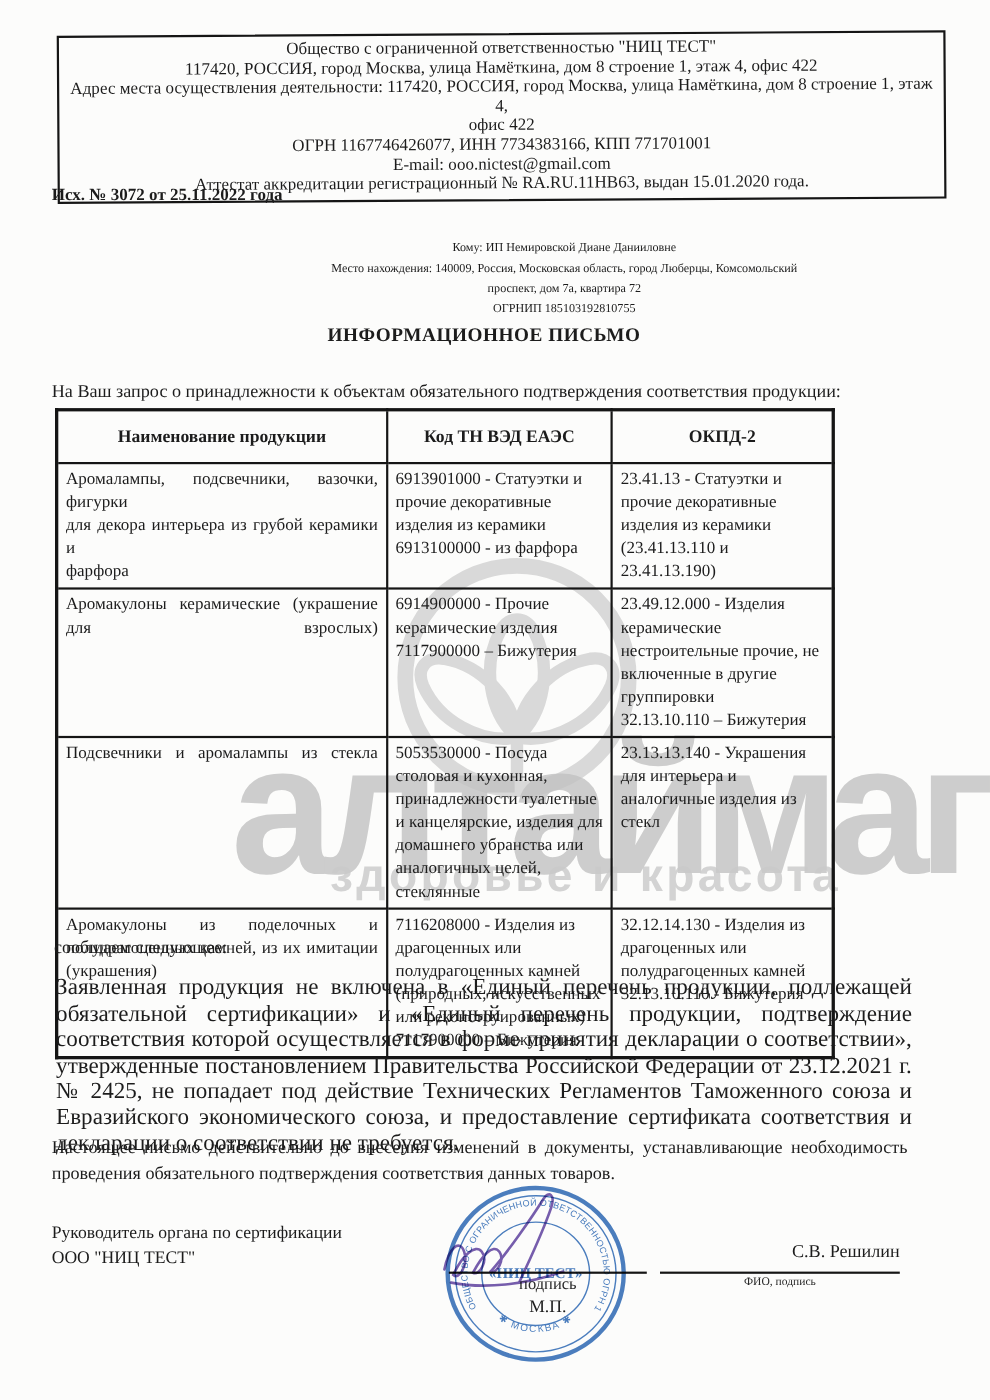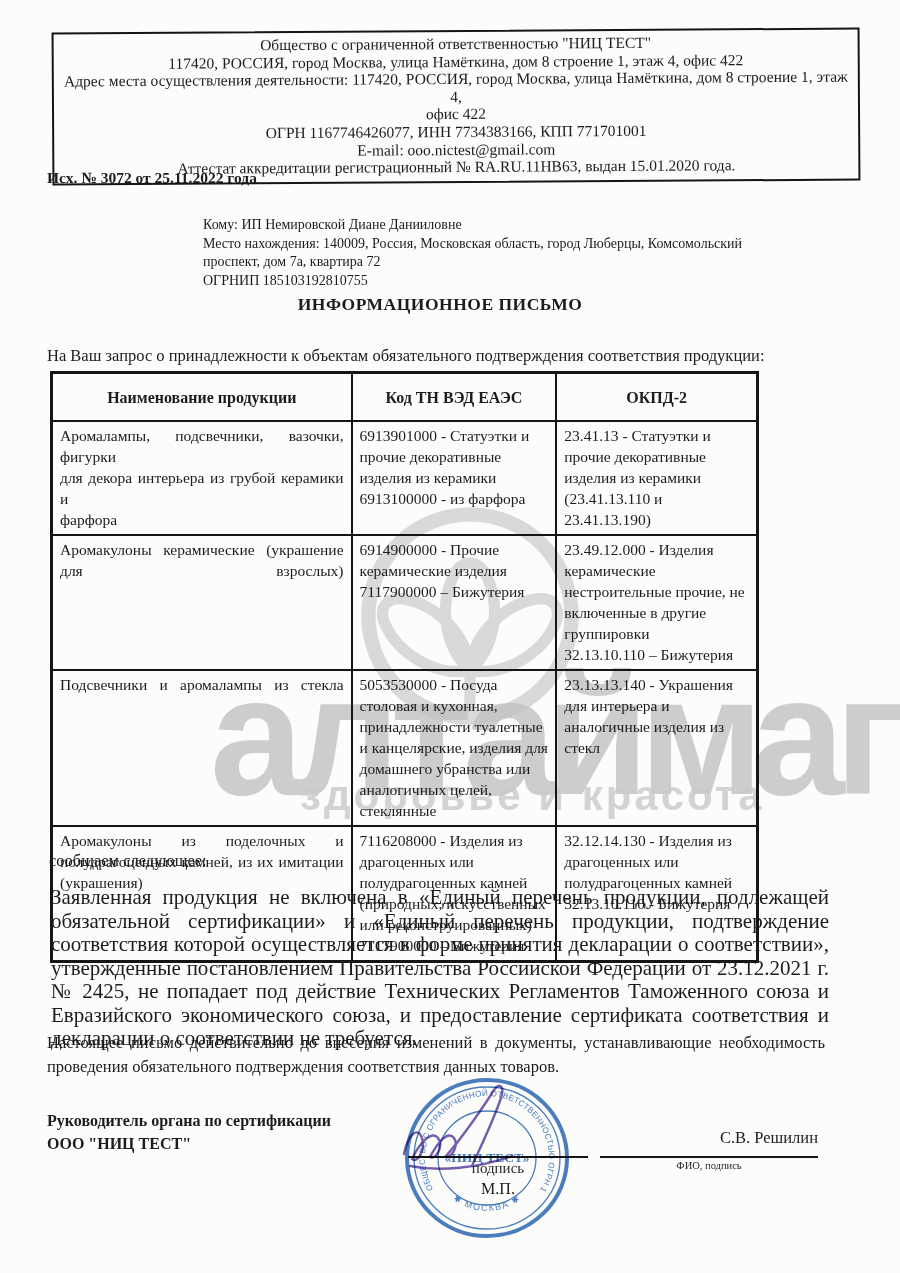--- a/index.html
+++ b/index.html
@@ -24,21 +24,21 @@
   .wm-emblem{position:absolute;left:352px;top:498px;opacity:.6;}
   
   .content{position:absolute;inset:0;z-index:1;}
   .letterhead{
     position:absolute;left:52px;top:30px;width:788px;
     border:2.5px solid #151515;padding:3px 8px 5px 8px;
     text-align:center;font-size:15.5px;line-height:17.6px;
     transform:rotate(-0.35deg);
   }
   .outgoing{position:absolute;left:47px;top:169px;font-weight:bold;font-size:15.5px;}
-  .recipient{position:absolute;right:77px;top:216px;width:620px;text-align:left;font-size:14px;line-height:18.5px;}
+  .recipient{position:absolute;right:77px;top:216px;width:620px;text-align:center;font-size:11px;line-height:18.5px;}
   .doc-title{position:absolute;left:0;top:294px;width:880px;text-align:center;font-weight:bold;font-size:17.5px;letter-spacing:.5px;}
   .intro{position:absolute;left:47px;top:346px;width:790px;font-size:16.5px;}
   
   table.codes{
     position:absolute;left:50px;top:371px;width:709px;
     border-collapse:collapse;table-layout:fixed;
     border:3px solid #151515;font-size:15.5px;line-height:21px;
   }
   table.codes col.c1{width:42.5%}
   table.codes col.c2{width:29%}
@@ -54,21 +54,21 @@
   td.cell-name{text-align:justify;text-align-last:justify;}
   tr.r1 td{height:84px}
   tr.r2 td{height:92px}
   tr.r3 td{height:108px}
   tr.r4 td{height:120px}
   
   .following{position:absolute;left:49px;top:851px;font-size:16.5px;}
   .para1{position:absolute;left:51px;top:886px;width:778px;font-size:21px;line-height:23.5px;text-align:justify;}
   .para2{position:absolute;left:47px;top:1031px;width:778px;font-size:16.5px;line-height:24px;text-align:justify;}
   
-  .sig-left{position:absolute;left:47px;top:1109px;font-size:16px;line-height:23px;font-weight:bold;}
+  .sig-left{position:absolute;left:47px;top:1109px;font-size:16px;line-height:23px;}
   .sig-line{position:absolute;height:2px;background:#151515;}
   .sig-line.center{left:408px;top:1156px;width:180px;}
   .sig-line.right{left:600px;top:1156px;width:218px;}
   .sig-caption{position:absolute;text-align:center;font-size:15px;color:#2a2a2a;}
   .sig-caption.center{left:408px;top:1160px;width:180px;}
   .sig-caption.right{left:600px;top:1160px;width:218px;font-size:10.5px;}
   .sig-name{position:absolute;left:600px;top:1128px;width:218px;text-align:right;font-size:16.5px;}
   .sig-mp{position:absolute;left:408px;top:1180px;width:180px;text-align:center;font-size:16px;}
   .stamp{position:absolute;left:400px;top:1074px;mix-blend-mode:multiply;opacity:.92;}
   .autograph{position:absolute;left:396px;top:1080px;mix-blend-mode:multiply;}

